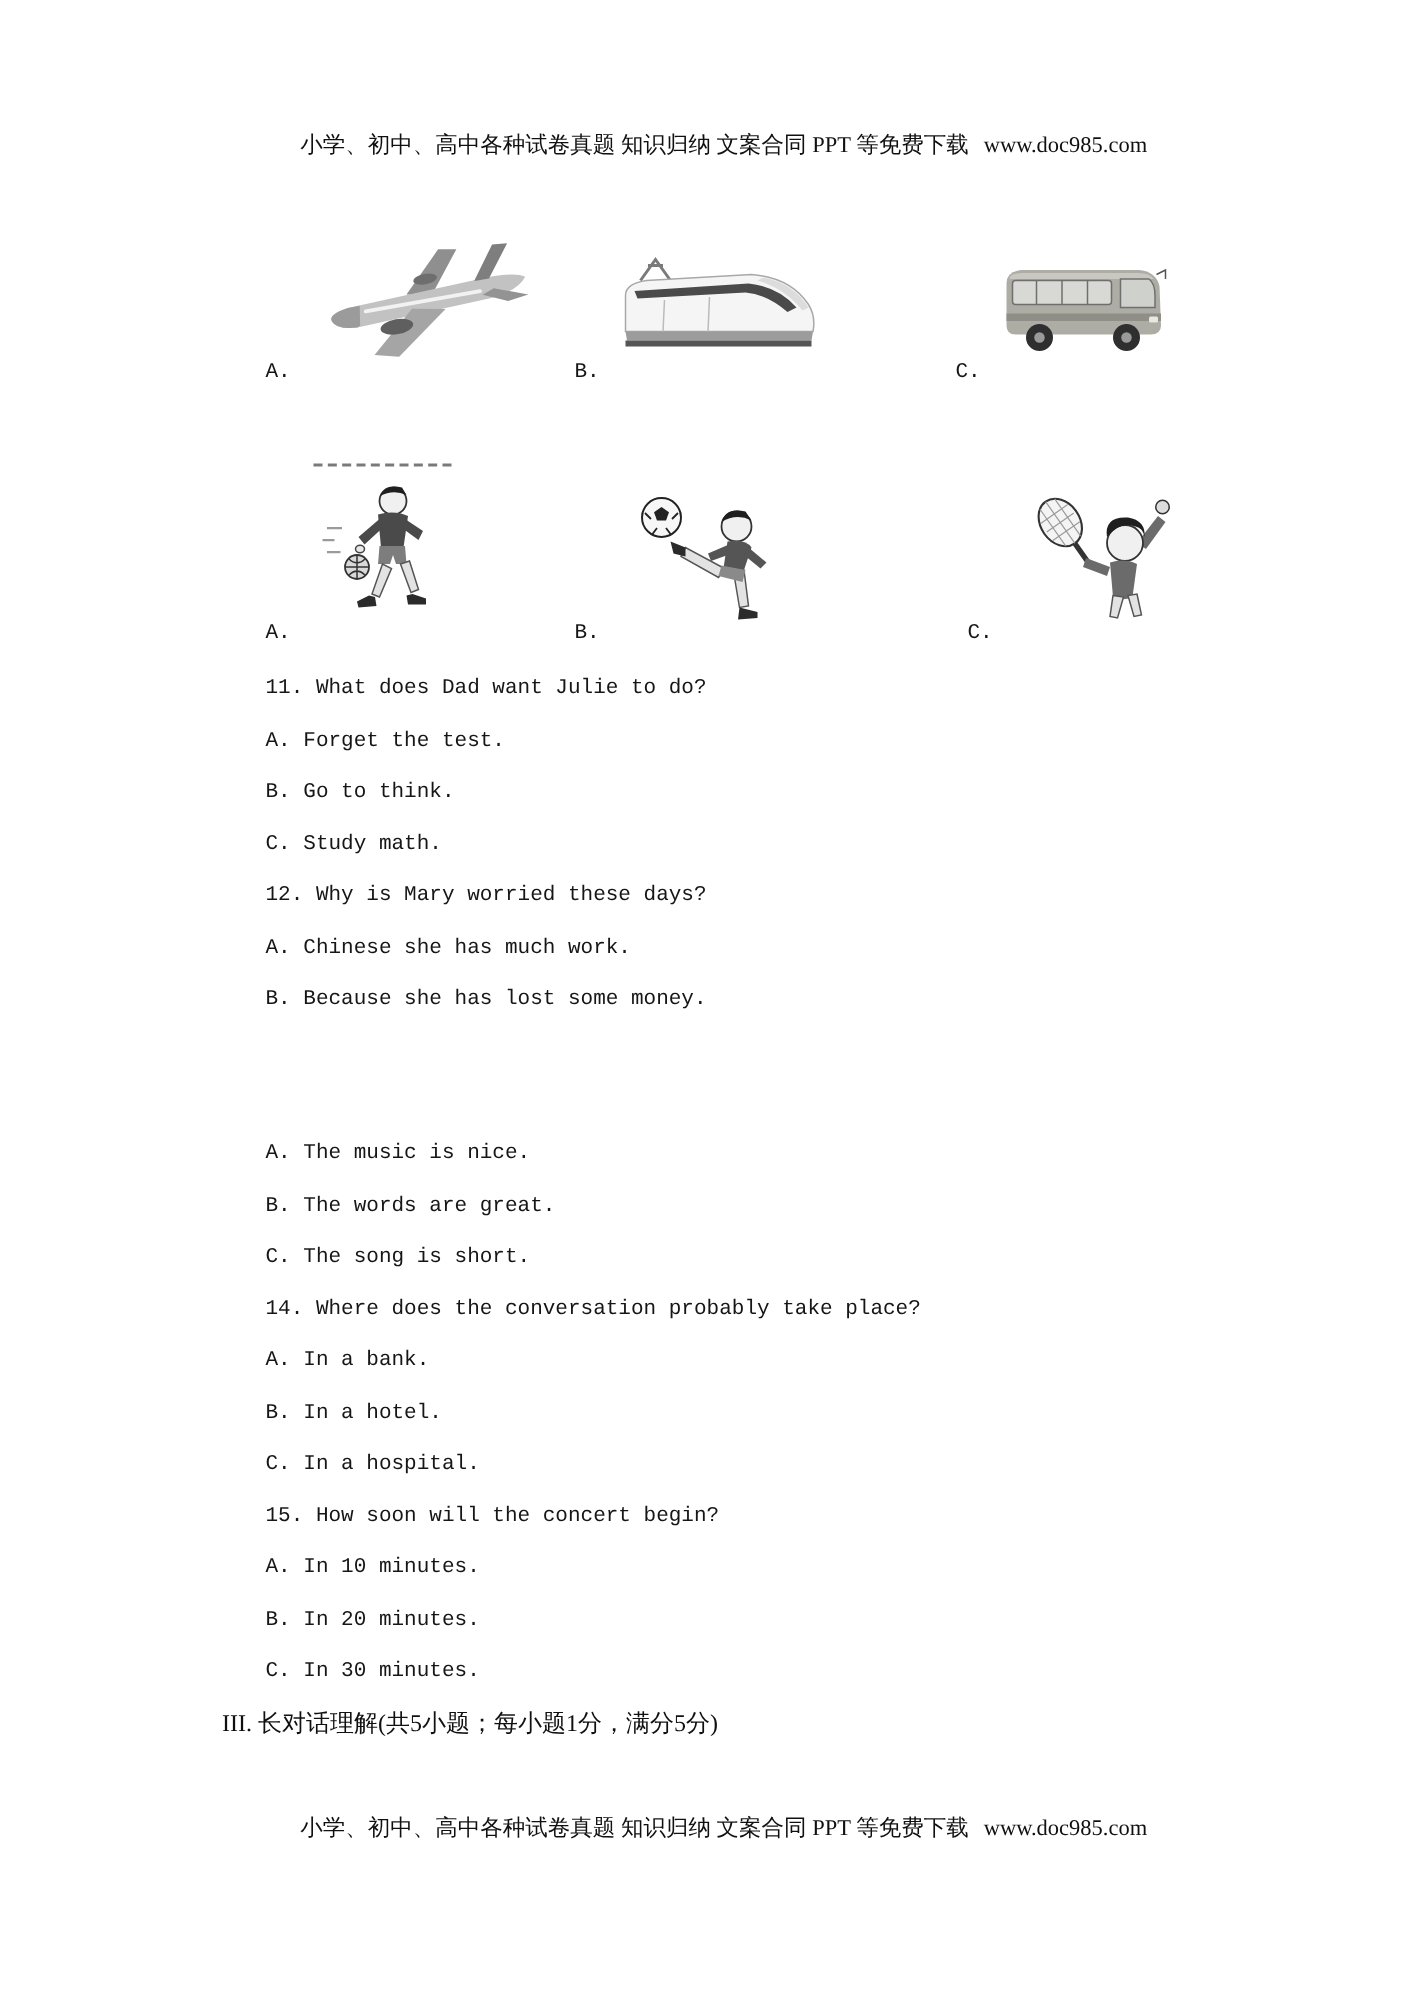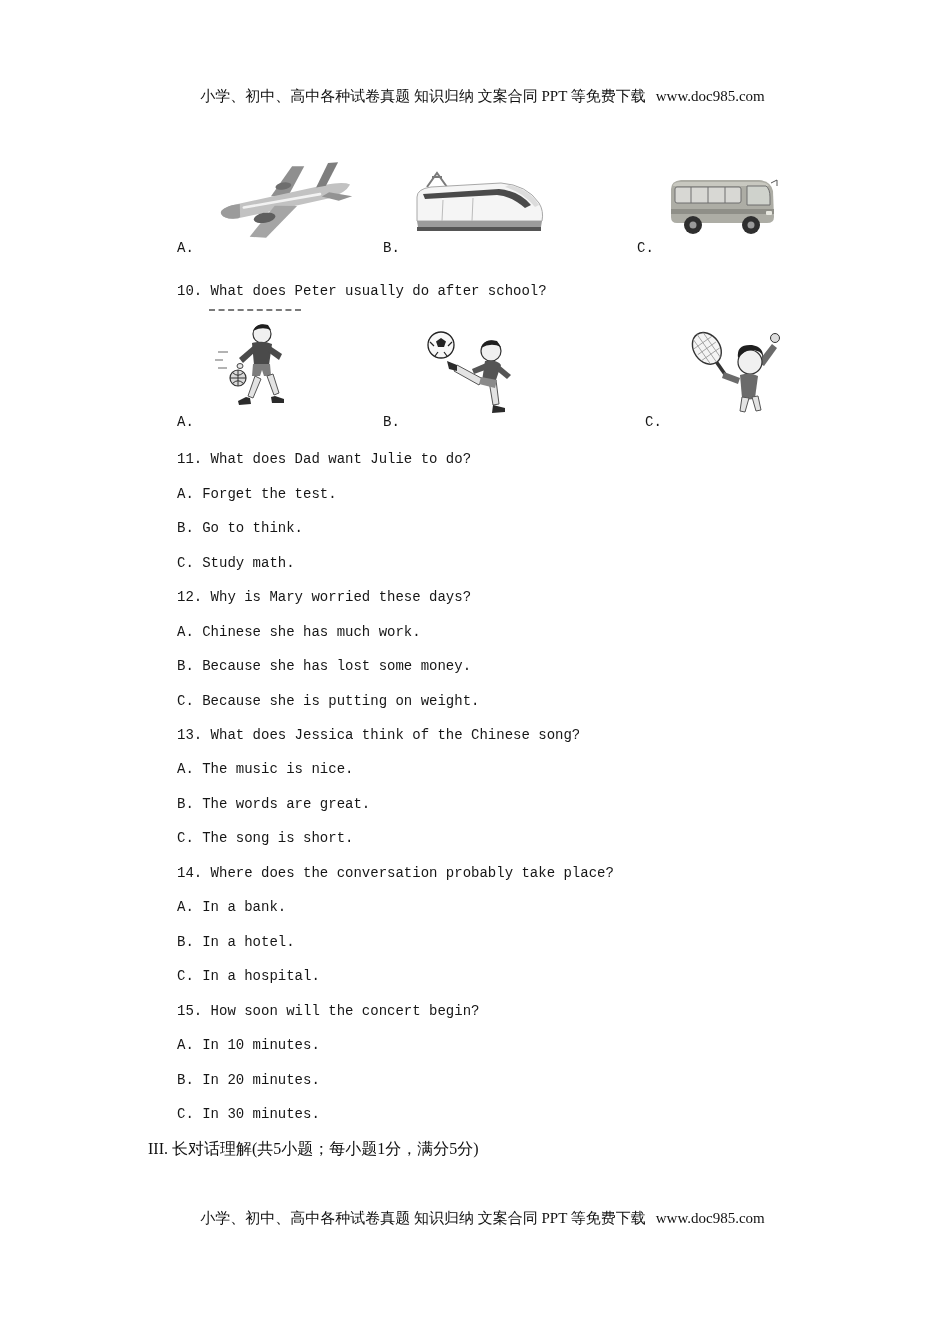--- a/index.html
+++ b/index.html
@@ -87,21 +87,20 @@
       <circle cx="88" cy="58" r="9" fill="#2f2f2f"></circle>
         <circle cx="88" cy="58" r="3.5" fill="#9a9a9a"></circle>
       <rect x="103" y="44" width="6" height="4" rx="1" fill="#e8e8e0"></rect>
     </svg>
   </div>
 
   <div class="line" style="left:177px;top:240px">A.</div>
   <div class="line" style="left:383px;top:240px">B.</div>
   <div class="line" style="left:637px;top:240px">C.</div>
 
-  <div class="line" style="left:177px;top:283px">10. What does Peter usually do after school?</div>
 
   <div class="artifact"></div>
 
   <div class="fig" style="left:212px;top:318px;width:95px;height:100px">
     <svg viewBox="0 0 95 100">
       <path d="M6 34 h10 M3 42 h8 M6 50 h9" stroke="#9a9a9a" stroke-width="1.5"></path>
       <circle cx="50" cy="16" r="9" fill="#f0f0f0" stroke="#333333" stroke-width="1.2"></circle>
       <path d="M41 13 q4 -9 15 -6 l3 5 q-9 -4 -18 1 z" fill="#1f1f1f"></path>
       <path d="M40 25 q11 -3 20 1 l-3 21 q-8 3 -15 0 z" fill="#4a4a4a"></path>
       <path d="M41 28 L27 40 l4 5 12 -11 z" fill="#4a4a4a"></path>
@@ -158,23 +157,21 @@
   <div class="line" style="left:645px;top:414px">C.</div>
 
   <div class="line" style="left:177px;top:451px">11. What does Dad want Julie to do?</div>
   <div class="line" style="left:177px;top:486px">A. Forget the test.</div>
   <div class="line" style="left:177px;top:520px">B. Go to think.</div>
   <div class="line" style="left:177px;top:555px">C. Study math.</div>
 
   <div class="line" style="left:177px;top:589px">12. Why is Mary worried these days?</div>
   <div class="line" style="left:177px;top:624px">A. Chinese she has much work.</div>
   <div class="line" style="left:177px;top:658px">B. Because she has lost some money.</div>
-  <div class="line" style="left:177px;top:693px">C. Because she is putting on weight.</div>
 
-  <div class="line" style="left:177px;top:727px">13. What does Jessica think of the Chinese song?</div>
   <div class="line" style="left:177px;top:761px">A. The music is nice.</div>
   <div class="line" style="left:177px;top:796px">B. The words are great.</div>
   <div class="line" style="left:177px;top:830px">C. The song is short.</div>
 
   <div class="line" style="left:177px;top:865px">14. Where does the conversation probably take place?</div>
   <div class="line" style="left:177px;top:899px">A. In a bank.</div>
   <div class="line" style="left:177px;top:934px">B. In a hotel.</div>
   <div class="line" style="left:177px;top:968px">C. In a hospital.</div>
 
   <div class="line" style="left:177px;top:1003px">15. How soon will the concert begin?</div>

